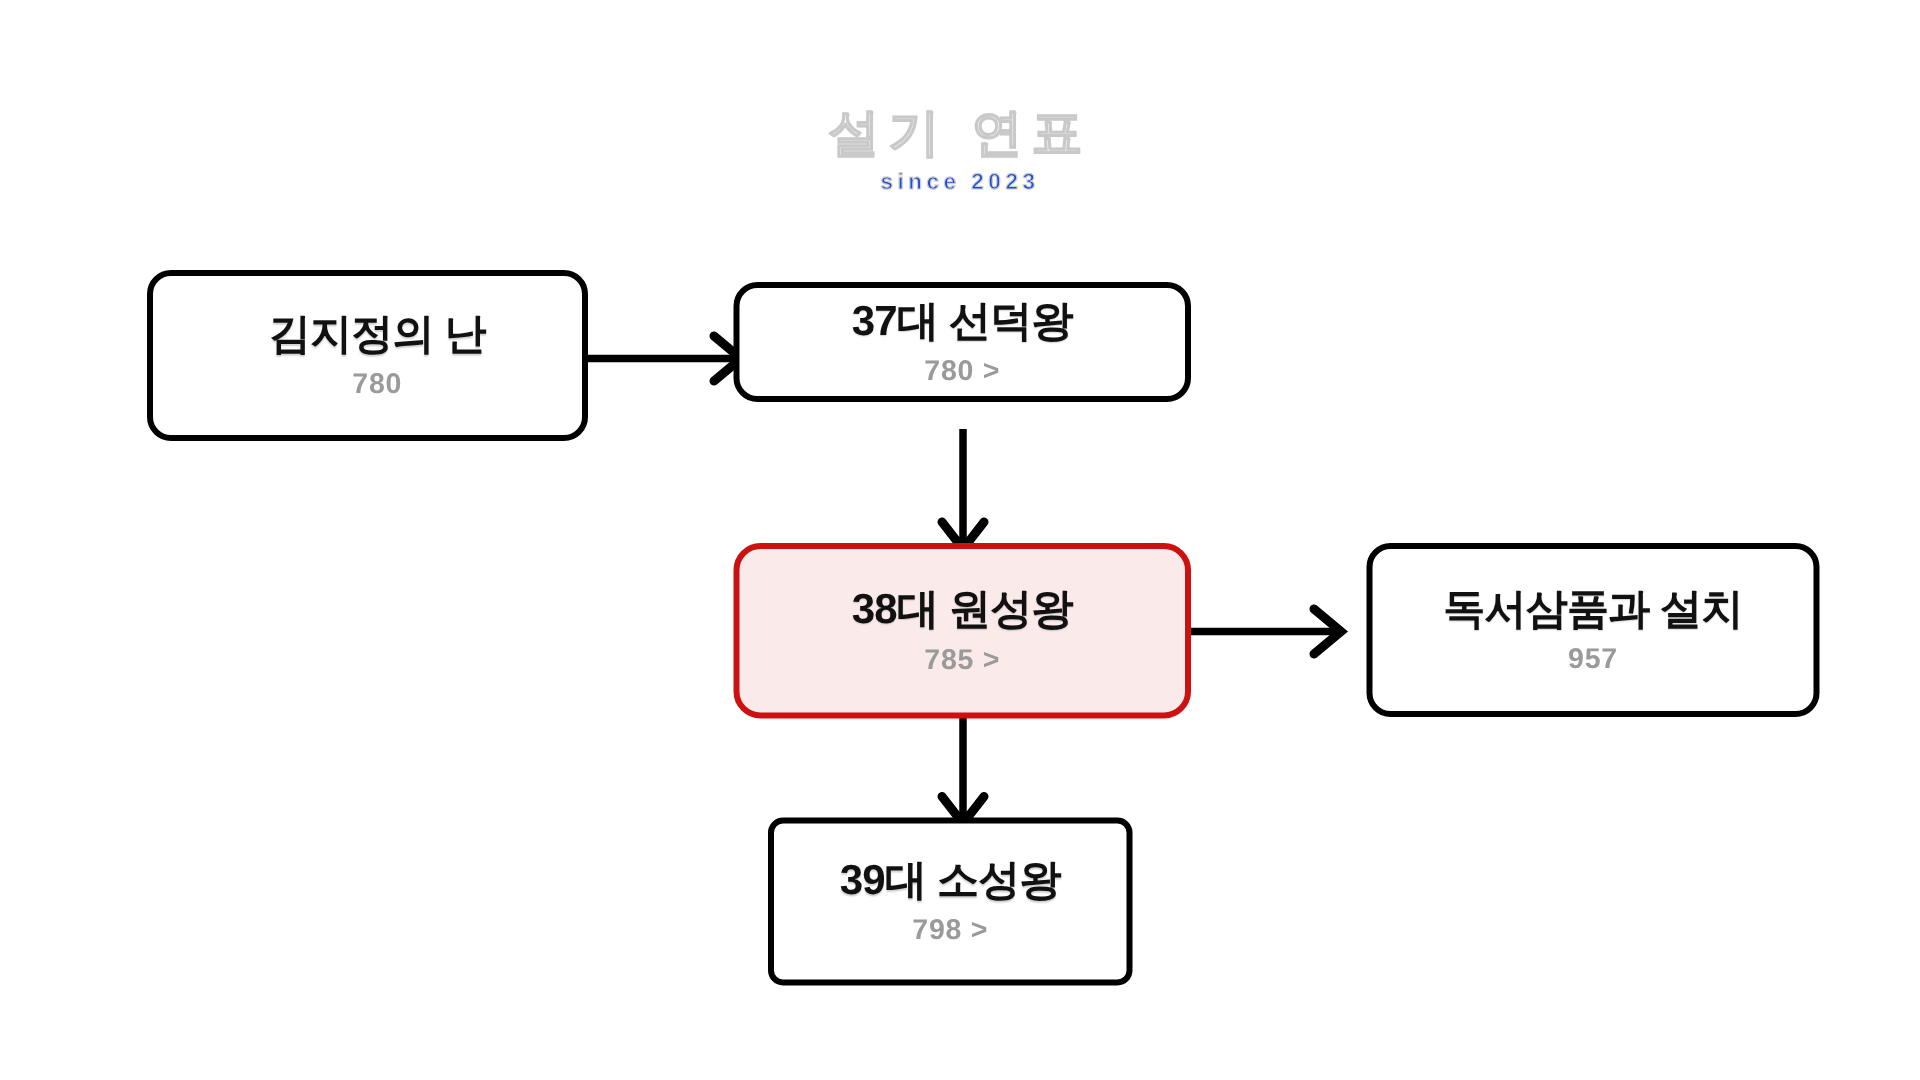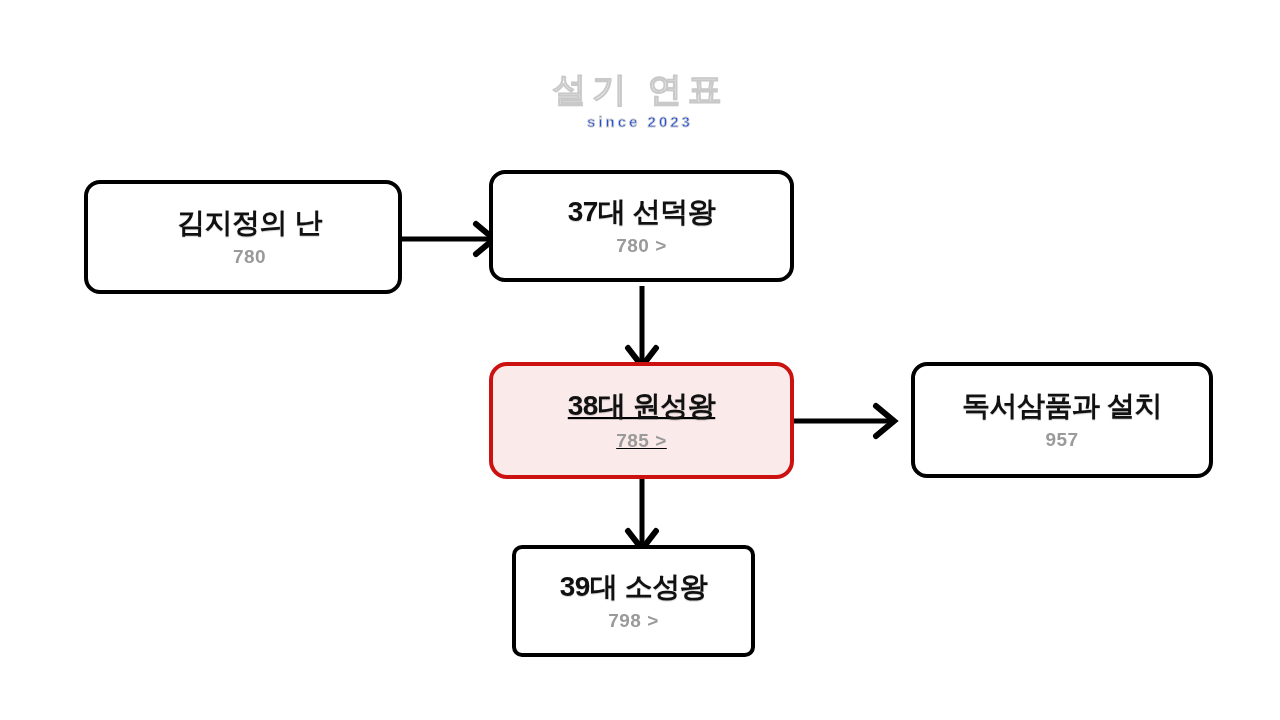--- a/index.html
+++ b/index.html
@@ -58,21 +58,20 @@
     display: flex;
     flex-direction: column;
     align-items: center;
     justify-content: center;
     z-index: 3;
   }
   .node.highlight {
     border-color: #cc1111;
     background: #fbeaea;
     border-radius: 18px;
-    text-decoration: underline;
   }
   .node-title {
     font-size: 28px;
     font-weight: 700;
     color: #111111;
     letter-spacing: -0.5px;
     line-height: 1.1;
     text-align: center;
     white-space: nowrap;
     text-shadow: 0 1px 1px rgba(0,0,0,0.18);
@@ -82,22 +81,22 @@
     font-size: 19px;
     font-weight: 700;
     color: #9a9a9a;
     letter-spacing: 0.5px;
     line-height: 1;
     text-align: center;
     white-space: nowrap;
   }
 
   
-  #node-kimjijeong { left: 84px;  top: 180px; width: 318px; height: 114px; padding-left: 13px; }
-  #node-king37     { left: 489px; top: 170px; width: 305px; height: 112px; }
+  #node-kimjijeong { left: 98px;  top: 180px; width: 294px; height: 114px; padding-left: 13px; }
+  #node-king37     { left: 489px; top: 188px; width: 305px; height: 80px; }
   #node-king38     { left: 489px; top: 362px; width: 305px; height: 117px; }
   #node-dokseo     { left: 911px; top: 362px; width: 302px; height: 116px; }
   #node-king39     { left: 512px; top: 545px; width: 243px; height: 112px; border-radius: 10px; }
 
   
   .connector {
     position: absolute;
     z-index: 1;
     overflow: visible;
   }

